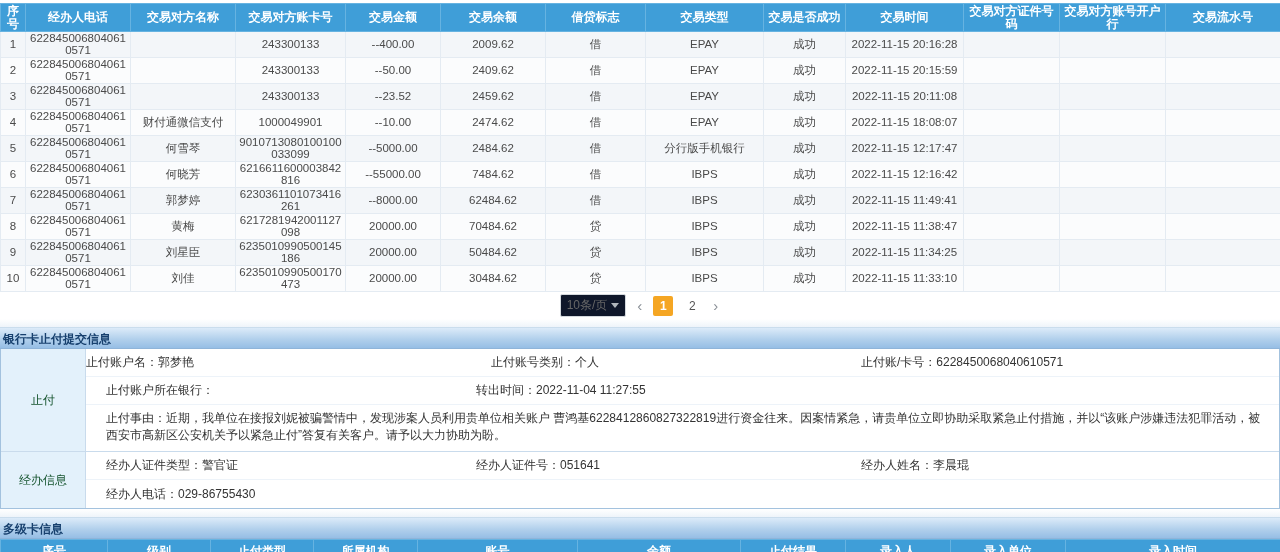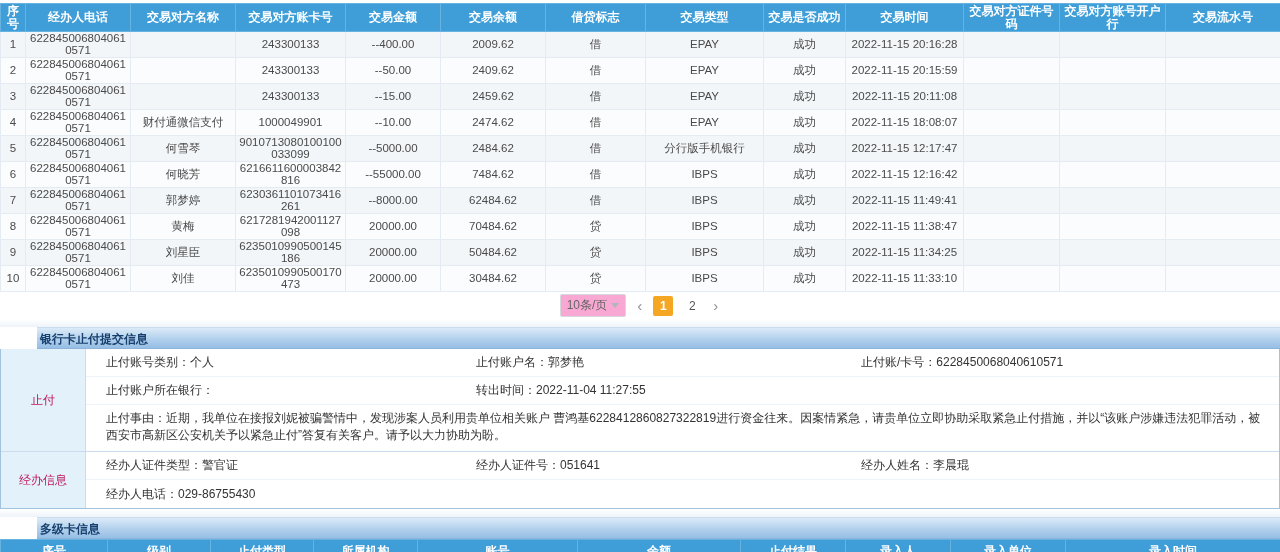--- a/index.html
+++ b/index.html
@@ -15,41 +15,41 @@
        border:1px solid #e4ebf2; padding:1px 3px; height:22px; line-height:11.5px;
        word-break:break-all; }
   tbody tr:nth-child(odd)  { background:#f3f6f9; }
   tbody tr:nth-child(even) { background:#fbfcfd; }
   .cards-table th { height:24px; }
 
   
   .pagination { height:27px; display:flex; align-items:center; justify-content:center;
                 gap:9px; background:#fff; }
   .page-size { display:flex; align-items:center; gap:4px; border:1px solid #d4d9de;
-               border-radius:2px; background:#f9a8d4; padding:2px 6px; font-size:12px;
+               border-radius:2px; background:#0f172a; padding:2px 6px; font-size:12px;
                color:#666; cursor:pointer; }
   .caret { width:0; height:0; border-left:4px solid transparent; border-right:4px solid transparent;
            border-top:5px solid #b0b6bc; display:inline-block; }
   .pg-arrow { color:#8a9097; font-size:15px; cursor:pointer; padding:0 2px; line-height:18px; }
   .pg-num { min-width:20px; height:20px; line-height:20px; text-align:center; font-size:12px;
             color:#555; cursor:pointer; border-radius:2px; }
   .pg-num.active { background:#f5a623; color:#fff; font-weight:bold; }
 
   
   .sec-gap { height:8px; background:linear-gradient(#ffffff,#eef4fa); }
   .section-bar { height:22px; line-height:22px; font-size:12px; font-weight:bold;
     color:#17406e; padding-left:3px; border-top:1px solid #cadded;
     border-bottom:1px solid #8fb4d9;
-    background:linear-gradient(#dcebf9 0%, #b2d0ec 55%, #96bee5 100%);margin-left:37px; }
+    background:linear-gradient(#dcebf9 0%, #b2d0ec 55%, #96bee5 100%); }
 
   
   .info-panel { border:1px solid #a3c2de; border-top:none; background:#fff; }
   .info-block { display:flex; }
   .info-block + .info-block { border-top:1px solid #c9dbec; }
-  .info-label { width:85px; flex:0 0 85px; background:#e3f1fb; color:#be185d;
+  .info-label { width:85px; flex:0 0 85px; background:#e3f1fb; color:#14532d;
     font-size:12px; display:flex; align-items:center; justify-content:center;
     border-right:1px solid #c9dbec; text-align:center; }
   .info-content { flex:1; }
   .field-row { display:flex; align-items:center; min-height:28px;
                border-bottom:1px solid #edf3f9; }
   .field-row:last-child { border-bottom:none; }
   .f { font-size:12px; color:#333; }
   .f1 { width:390px; padding-left:20px; }
   .f2 { width:385px; }
   .f3 { flex:1; }
@@ -125,21 +125,21 @@
     <td>2022-11-15 20:15:59</td>
     <td></td>
     <td></td>
     <td></td>
   </tr>
         <tr>
     <td>3</td>
     <td>6228450068040610571</td>
     <td></td>
     <td>243300133</td>
-    <td>--15.00</td>
+    <td>--23.52</td>
     <td>2459.62</td>
     <td>借</td>
     <td>EPAY</td>
     <td>成功</td>
     <td>2022-11-15 20:11:08</td>
     <td></td>
     <td></td>
     <td></td>
   </tr>
         <tr>
@@ -262,22 +262,22 @@
   </div>
 
   <div class="sec-gap"></div>
   <div class="section-bar">银行卡止付提交信息</div>
 
   <div class="info-panel">
     <div class="info-block">
       <div class="info-label">止付</div>
       <div class="info-content">
         <div class="field-row">
+          <div class="f f2"><span class="lbl">止付账户名：</span><span>郭梦艳</span></div>
           <div class="f f1"><span class="lbl">止付账号类别：</span><span>个人</span></div>
-          <div class="f f2"><span class="lbl">止付账户名：</span><span>郭梦艳</span></div>
           <div class="f f3"><span class="lbl">止付账/卡号：</span><span>6228450068040610571</span></div>
         </div>
         <div class="field-row">
           <div class="f f1"><span class="lbl">止付账户所在银行：</span><span></span></div>
           <div class="f f2"><span class="lbl">转出时间：</span><span>2022-11-04 11:27:55</span></div>
         </div>
         <div class="reason-row">
           <span class="lbl">止付事由：</span><span>近期，我单位在接报刘妮被骗警情中，发现涉案人员利用贵单位相关账户 曹鸿基6228412860827322819进行资金往来。因案情紧急，请贵单位立即协助采取紧急止付措施，并以“该账户涉嫌违法犯罪活动，被西安市高新区公安机关予以紧急止付”答复有关客户。请予以大力协助为盼。</span>
         </div>
       </div>

